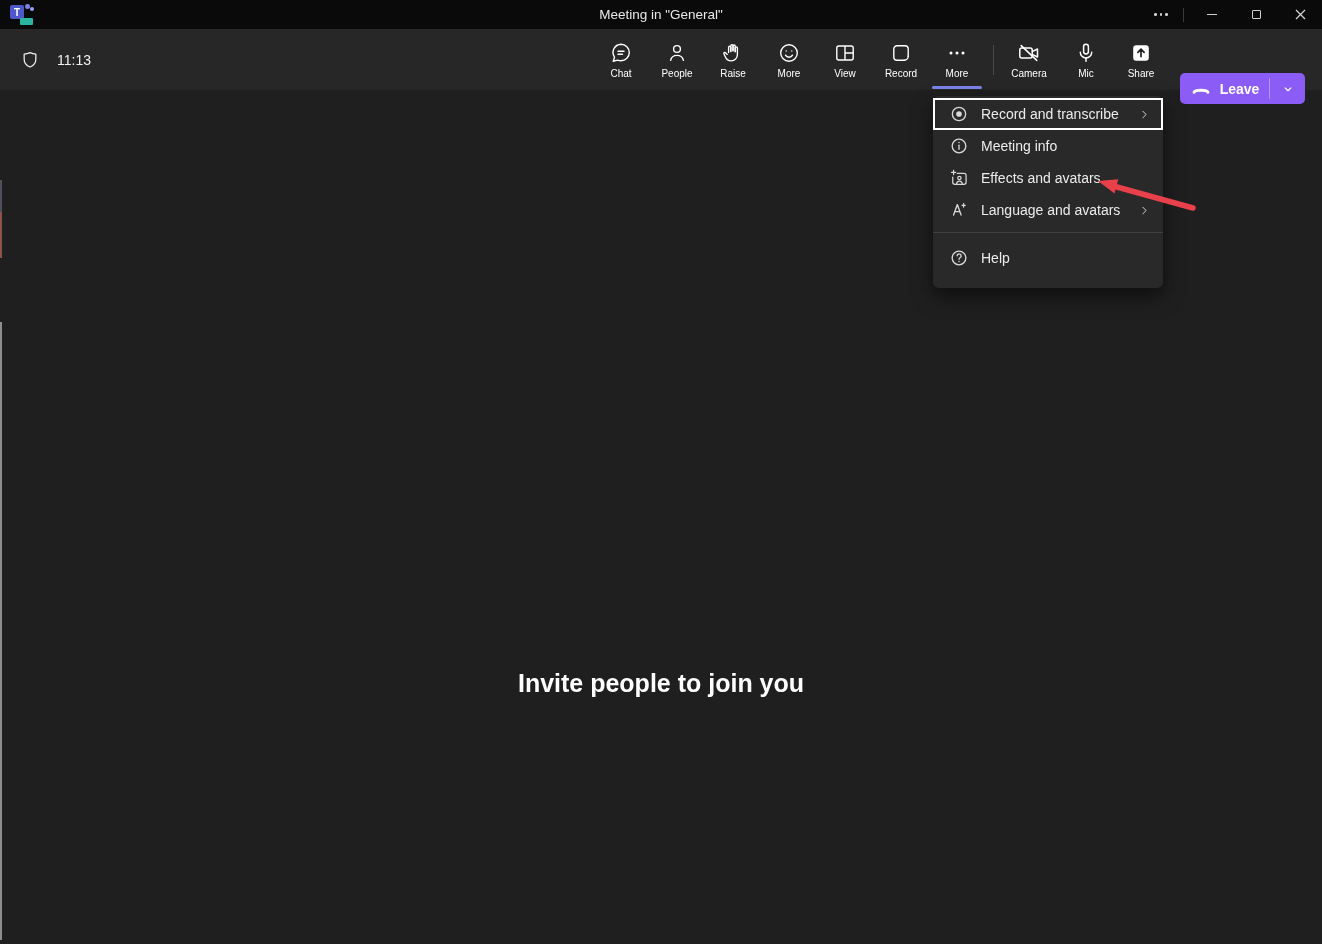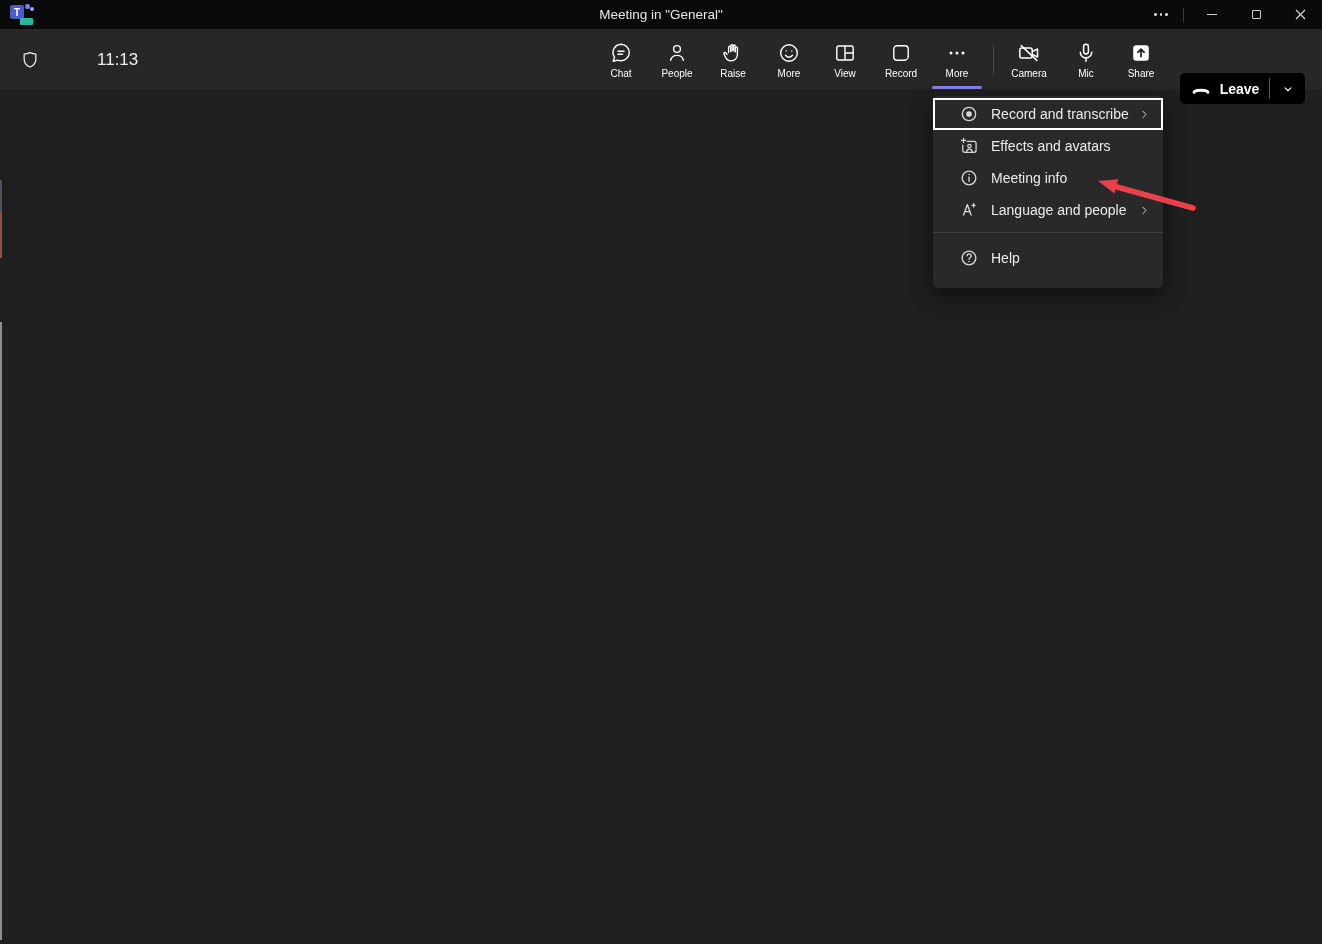--- a/index.html
+++ b/index.html
@@ -24,47 +24,47 @@
   .dots3 { display:flex; gap:3px; }
   .dots3 i { width:2.5px; height:2.5px; background:#cfcfcf; border-radius:50%; }
   .wc-sep { width:1px; height:14px; background:#3a3a3a; margin:0 6px 0 2px; }
   .min-glyph { width:10px; height:1.5px; background:#d0d0d0; }
   .max-glyph { width:9px; height:9px; border:1.3px solid #d0d0d0; border-radius:1px; }
 
   
   .toolbar { position:absolute; left:0; top:29px; width:1322px; height:61px; background:#272727; }
   .tb-left { position:absolute; left:20px; top:0; height:61px; display:flex; align-items:center; gap:17px; }
   .shield { color:#f0f0f0; display:flex; }
-  .time { color:#f0f0f0; font-size:17px;margin-left:40px; }
+  .time { color:#f0f0f0; font-size:14px; }
   .tb-btn { position:absolute; top:0; width:56px; height:61px; display:flex; flex-direction:column;
             align-items:center; justify-content:center; gap:3px; color:#fff; cursor:default; }
   .tb-btn svg { display:block; }
   .tb-label { font-size:10px; color:#fff; }
   .tb-btn.active::after { content:""; position:absolute; left:3px; right:3px; bottom:1px;
                           height:3px; border-radius:2px; background:#7b83eb; }
   .tb-vsep { position:absolute; left:993px; top:16px; width:1px; height:30px; background:#4a4a4a; }
 
   .leave-btn { position:absolute; left:1180px; top:44px; width:125px; height:31px;
-               background:#000000; border-radius:5px; display:flex; align-items:center; color:#fff; }
+               background:#8b5cf6; border-radius:5px; display:flex; align-items:center; color:#fff; }
   .leave-main { flex:1; display:flex; align-items:center; justify-content:center; gap:8px;
                 font-size:14px; font-weight:bold; height:100%; }
   .leave-div { width:1px; height:21px; background:rgba(255,255,255,0.35); }
   .leave-chev { width:35px; height:100%; display:flex; align-items:center; justify-content:center; }
 
   
   .avatar { position:absolute; left:572px; top:427px; width:180px; height:180px; border-radius:50%;
             background:#dee4d8; display:flex; align-items:center; justify-content:center; }
   .avatar span { color:#3f5227; font-size:60px; letter-spacing:1px; }
   .invite { position:absolute; left:0; top:669px; width:1322px; text-align:center;
             color:#fff; font-size:25px; font-weight:bold; }
 
   
   .menu { position:absolute; left:933px; top:96px; width:230px; background:#292929;
           border-radius:6px; box-shadow:0 8px 20px rgba(0,0,0,0.55); padding:2px 0 12px 0; }
-  .menu-item { height:32px; display:flex; align-items:center; padding:0 12px 0 26px;
+  .menu-item { height:32px; display:flex; align-items:center; padding:0 12px 0 16px;
                color:#ebebeb; font-size:14px; cursor:default; }
   .menu-item.focused { box-shadow:inset 0 0 0 2px #ffffff; }
   .mi-icon { width:20px; height:20px; margin-right:12px; display:flex; align-items:center;
              justify-content:center; color:#d8d8d8; flex:none; }
   .mi-label { flex:1; white-space:nowrap; }
   .mi-chevron { color:#d8d8d8; display:flex; flex:none; }
   .menu-divider { height:1px; background:#404040; margin:6px 0 7px 0; }
   .menu-item.help-row { height:36px; }
 
   
@@ -221,69 +221,70 @@
       </div>
       <div class="leave-div"></div>
       <div class="leave-chev">
         <svg width="14" height="14" viewBox="0 0 24 24" fill="none" stroke="#fff" stroke-width="2" stroke-linecap="round" stroke-linejoin="round">
           <path d="M7 10l5 5 5-5"></path>
         </svg>
       </div>
     </div>
   </div>
 
+  <div class="invite">Invite people to join you</div>
 
   <div class="menu">
 
     <div class="menu-item focused">
       <span class="mi-icon">
         <svg width="20" height="20" viewBox="0 0 24 24" fill="none" stroke="currentColor" stroke-width="1.6">
           <circle cx="12" cy="12" r="8"></circle>
             <circle cx="12" cy="12" r="3.4" fill="currentColor" stroke="none"></circle>
         </svg>
       </span>
       <span class="mi-label">Record and transcribe</span>
       <span class="mi-chevron">
         <svg width="13" height="13" viewBox="0 0 24 24" fill="none" stroke="currentColor" stroke-width="1.8" stroke-linecap="round" stroke-linejoin="round">
             <path d="M9 6l6 6-6 6"></path>
           </svg>
       </span>
     </div>
 
     <div class="menu-item">
       <span class="mi-icon">
+        <svg width="20" height="20" viewBox="0 0 24 24" fill="none" stroke="currentColor" stroke-width="1.6">
+          <circle cx="12" cy="12" r="8.2"></circle>
+          <path d="M12 11v5" stroke-linecap="round"></path>
+          <circle cx="12" cy="7.8" r="0.9" fill="currentColor" stroke="none"></circle>
+        </svg>
+      </span>
+      <span class="mi-label">Meeting info</span>
+    </div>
+
+    <div class="menu-item">
+      <span class="mi-icon">
         <svg width="20" height="20" viewBox="0 0 24 24" fill="none" stroke="currentColor" stroke-width="1.5">
           <path d="M10 6.5h8A2.5 2.5 0 0 1 20.5 9v8a2.5 2.5 0 0 1-2.5 2.5H7A2.5 2.5 0 0 1 4.5 17v-6" stroke-linecap="round"></path>
           <circle cx="12.5" cy="12" r="2"></circle>
           <path d="M9 19c.4-2 1.8-3.2 3.5-3.2S15.6 17 16 19" stroke-linecap="round"></path>
           <path d="M5.5 2.8v5M3 5.3h5" stroke-linecap="round"></path>
         </svg>
       </span>
       <span class="mi-label">Effects and avatars</span>
     </div>
 
     <div class="menu-item">
       <span class="mi-icon">
-        <svg width="20" height="20" viewBox="0 0 24 24" fill="none" stroke="currentColor" stroke-width="1.6">
-          <circle cx="12" cy="12" r="8.2"></circle>
-          <path d="M12 11v5" stroke-linecap="round"></path>
-          <circle cx="12" cy="7.8" r="0.9" fill="currentColor" stroke="none"></circle>
-        </svg>
-      </span>
-      <span class="mi-label">Meeting info</span>
-    </div>
-
-    <div class="menu-item">
-      <span class="mi-icon">
         <svg width="20" height="20" viewBox="0 0 24 24" fill="none" stroke="currentColor" stroke-width="1.6" stroke-linecap="round" stroke-linejoin="round">
           <path d="M5.5 18L10 5.5 14.5 18M7 14h6"></path>
           <path d="M17.5 4.5v4M15.8 6.5h3.6"></path>
         </svg>
       </span>
-      <span class="mi-label">Language and people</span>
+      <span class="mi-label">Language and avatars</span>
       <span class="mi-chevron">
         <svg width="13" height="13" viewBox="0 0 24 24" fill="none" stroke="currentColor" stroke-width="1.8" stroke-linecap="round" stroke-linejoin="round">
             <path d="M9 6l6 6-6 6"></path>
           </svg>
       </span>
     </div>
 
 
     <div class="menu-divider"></div>
 

